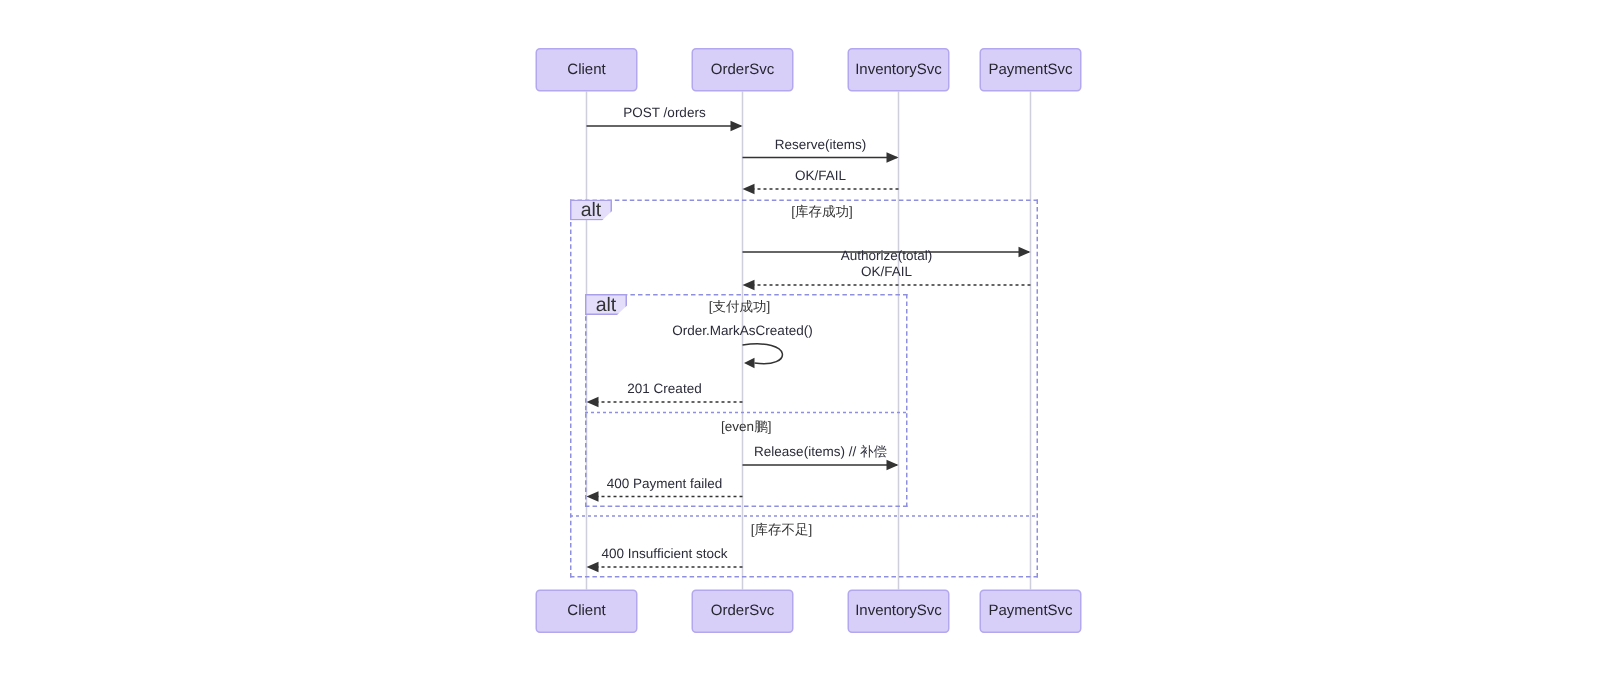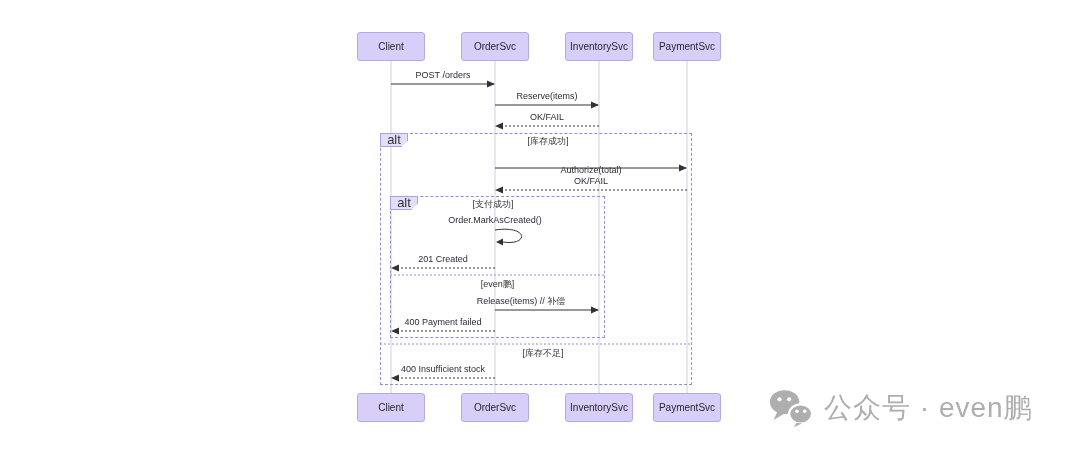--- a/index.html
+++ b/index.html
@@ -56,52 +56,39 @@
       <line x1="495" y1="268" x2="392" y2="268" stroke="#333333" stroke-width="1" stroke-dasharray="2,2"></line>
       <polygon points="391,268 399,264.5 399,271.5" fill="#333333"></polygon>
       <line x1="495" y1="310" x2="598" y2="310" stroke="#333333" stroke-width="1"></line>
       <polygon points="599,310 591,306.5 591,313.5" fill="#333333"></polygon>
       <line x1="495" y1="331" x2="392" y2="331" stroke="#333333" stroke-width="1" stroke-dasharray="2,2"></line>
       <polygon points="391,331 399,327.5 399,334.5" fill="#333333"></polygon>
       <line x1="495" y1="378" x2="392" y2="378" stroke="#333333" stroke-width="1" stroke-dasharray="2,2"></line>
       <polygon points="391,378 399,374.5 399,381.5" fill="#333333"></polygon>
     </svg>
 
-  <div class="watermark">
-    <svg width="44" height="40" viewBox="0 0 48 42">
-      <ellipse class="wm-fill" cx="17" cy="14.5" rx="16" ry="13" fill="#aeaeae"></ellipse>
-      <polygon class="wm-fill" points="9,25 5,34 17,27" fill="#aeaeae"></polygon>
-      <circle cx="11.5" cy="11.5" r="2.3" fill="#ffffff"></circle>
-      <circle cx="22" cy="11.5" r="2.3" fill="#ffffff"></circle>
-      <ellipse class="wm-fill" cx="34.5" cy="27.5" rx="12.5" ry="10.5" stroke="#ffffff" stroke-width="2.5" fill="#aeaeae"></ellipse>
-      <polygon class="wm-fill" points="30,37 27,42 36,38" fill="#aeaeae"></polygon>
-      <circle cx="30.5" cy="24.5" r="2" fill="#ffffff"></circle>
-      <circle cx="39" cy="24.5" r="2" fill="#ffffff"></circle>
-    </svg>
-    <span class="watermark-text" style="color: rgb(174, 174, 174);">公众号 · even鹏</span>
-  </div>
 <div class="actor-box" style="left: 357px; top: 32px; width: 68px; height: 29px; background: rgb(216, 207, 248); border-color: rgb(179, 167, 239); color: rgb(38, 38, 48);">Client</div>
     <div class="actor-box" style="left: 357px; top: 393px; width: 68px; height: 29px; background: rgb(216, 207, 248); border-color: rgb(179, 167, 239); color: rgb(38, 38, 48);">Client</div>
     <div class="actor-box" style="left: 461px; top: 32px; width: 68px; height: 29px; background: rgb(216, 207, 248); border-color: rgb(179, 167, 239); color: rgb(38, 38, 48);">OrderSvc</div>
     <div class="actor-box" style="left: 461px; top: 393px; width: 68px; height: 29px; background: rgb(216, 207, 248); border-color: rgb(179, 167, 239); color: rgb(38, 38, 48);">OrderSvc</div>
     <div class="actor-box" style="left: 565px; top: 32px; width: 68px; height: 29px; background: rgb(216, 207, 248); border-color: rgb(179, 167, 239); color: rgb(38, 38, 48);">InventorySvc</div>
     <div class="actor-box" style="left: 565px; top: 393px; width: 68px; height: 29px; background: rgb(216, 207, 248); border-color: rgb(179, 167, 239); color: rgb(38, 38, 48);">InventorySvc</div>
     <div class="actor-box" style="left: 653px; top: 32px; width: 68px; height: 29px; background: rgb(216, 207, 248); border-color: rgb(179, 167, 239); color: rgb(38, 38, 48);">PaymentSvc</div>
     <div class="actor-box" style="left: 653px; top: 393px; width: 68px; height: 29px; background: rgb(216, 207, 248); border-color: rgb(179, 167, 239); color: rgb(38, 38, 48);">PaymentSvc</div>
     <div class="frame" style="left: 380px; top: 133px; width: 312px; height: 252px; border-color: rgb(143, 143, 223);"></div>
     <div class="frame-tab" style="left: 380px; top: 133px; background: rgb(228, 222, 251); border-color: rgb(167, 160, 232); color: rgb(51, 51, 51);">alt</div>
     <div class="frame-cond" style="left: 536px; top: 135px; color: rgb(51, 51, 51); margin-left: 12px;">[库存成功]</div>
-    <div class="frame-cond" style="left: 536px; top: 347px; color: rgb(51, 51, 51); padding-left: 14px;">[库存不足]</div>
+    <div class="frame-cond" style="left: 514px; top: 347px; color: rgb(51, 51, 51); padding-left: 14px;">[库存不足]</div>
     <div class="frame" style="left: 390px; top: 196px; width: 215px; height: 142px; border-color: rgb(143, 143, 223);"></div>
     <div class="frame-tab" style="left: 390px; top: 196px; background: rgb(228, 222, 251); border-color: rgb(167, 160, 232); color: rgb(51, 51, 51);">alt</div>
     <div class="frame-cond" style="left: 493px; top: 198px; color: rgb(51, 51, 51);">[支付成功]</div>
     <div class="frame-cond" style="left: 497.5px; top: 278px; color: rgb(51, 51, 51);">[even鹏]</div>
     <div class="msg-label" style="left: 443px; top: 69px; color: rgb(43, 43, 58);">POST /orders</div>
     <div class="msg-label" style="left: 547px; top: 90px; color: rgb(43, 43, 58); text-align: center;">Reserve(items)</div>
     <div class="msg-label" style="left: 547px; top: 111px; color: rgb(43, 43, 58);">OK/FAIL</div>
     <div class="msg-label" style="left: 591px; top: 164px; color: rgb(43, 43, 58);">Authorize(total)</div>
     <div class="msg-label" style="left: 591px; top: 175px; color: rgb(43, 43, 58);">OK/FAIL</div>
     <div class="msg-label" style="left: 495px; top: 214px; color: rgb(43, 43, 58);">Order.MarkAsCreated()</div>
     <div class="msg-label" style="left: 443px; top: 253px; color: rgb(43, 43, 58);">201 Created</div>
-    <div class="msg-label" style="left: 521px; top: 295px; color: rgb(43, 43, 58);">Release(items) // 补偿</div>
+    <div class="msg-label" style="left: 547px; top: 295px; color: rgb(43, 43, 58);">Release(items) // 补偿</div>
     <div class="msg-label" style="left: 443px; top: 316px; color: rgb(43, 43, 58); text-align: right;">400 Payment failed</div>
     <div class="msg-label" style="left: 443px; top: 363px; color: rgb(43, 43, 58);">400 Insufficient stock</div>
   </div>
 
 </body></html>

